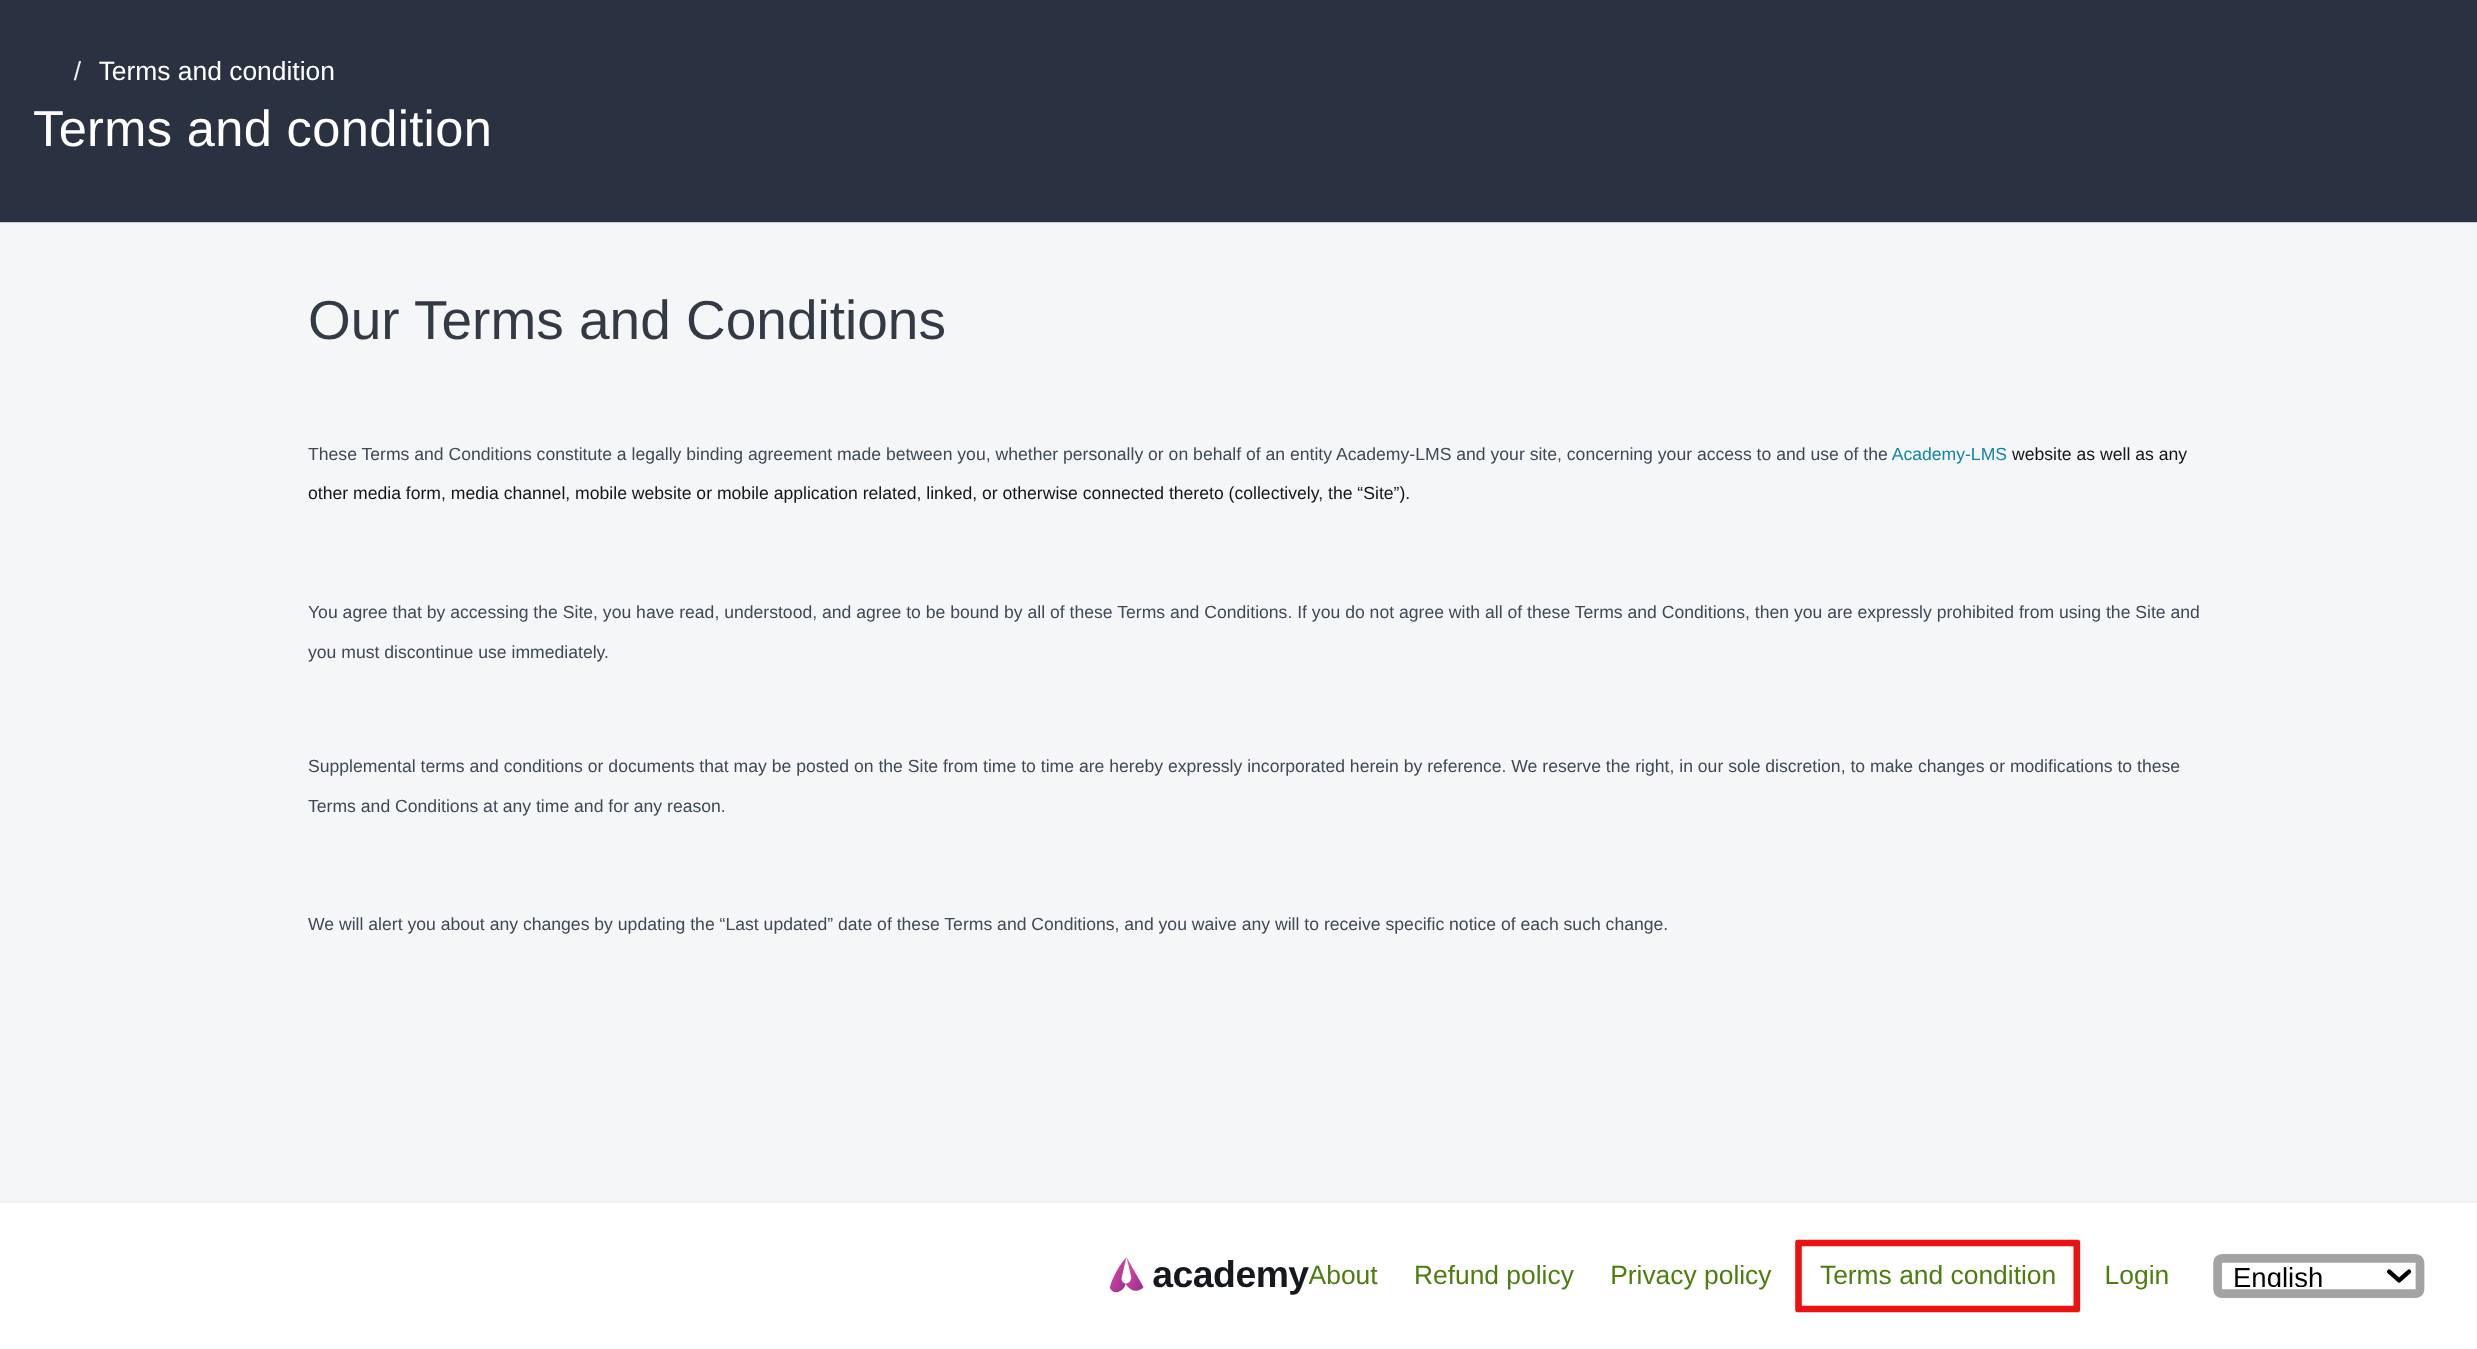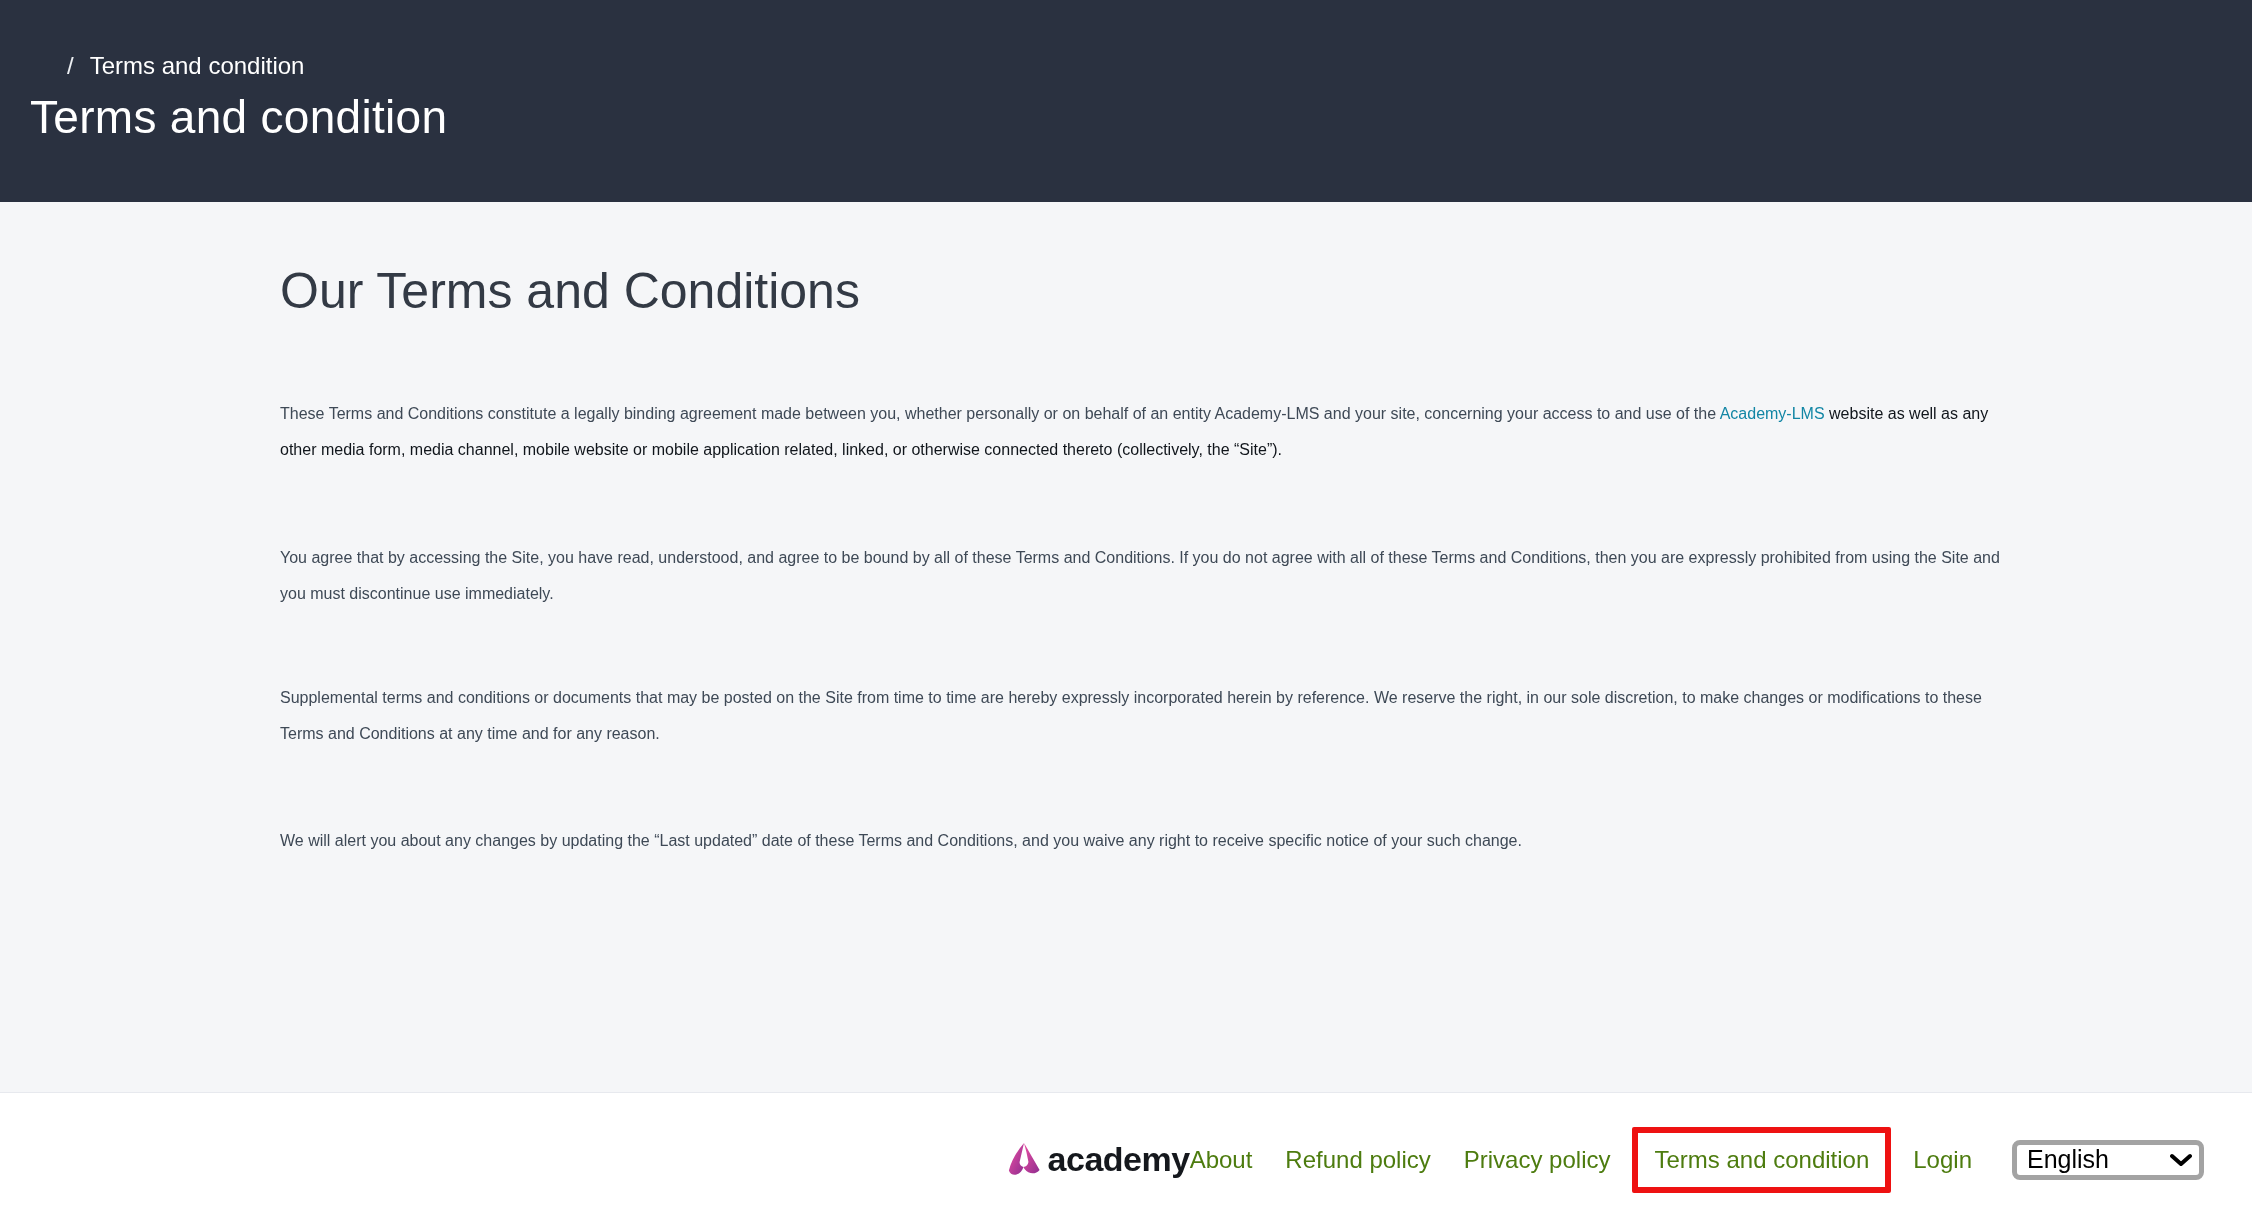--- a/index.html
+++ b/index.html
@@ -119,21 +119,21 @@
   .select-wrap {
     position: relative;
     margin-left: 7px;
   }
   .language-select {
     appearance: none;
     -webkit-appearance: none;
     -moz-appearance: none;
     width: 192px;
     height: 40px;
-    border: 5px solid #a3a3a3;
+    border: 8px solid #a3a3a3;
     border-radius: 8px;
     background: #ffffff;
     color: #000000;
     font-size: 25px;
     font-family: "Liberation Sans", "DejaVu Sans", sans-serif;
     padding: 0 56px 2px 10px;
     cursor: pointer;
   }
   .select-chevron {
     position: absolute;
@@ -158,21 +158,21 @@
 <main class="main">
   <div class="container">
     <h2 class="section-heading">Our Terms and Conditions</h2>
 
     <p class="body-text para-1"><span>These Terms and Conditions constitute a legally binding agreement made between you, whether personally or on behalf of an entity Academy-LMS and your site, concerning your access to and use of the </span><a class="inline-link">Academy-LMS</a><span class="dark-seg"> website as well as any other media form, media channel, mobile website or mobile application related, linked, or otherwise connected thereto (collectively, the “Site”).</span></p>
 
     <p class="body-text para-2">You agree that by accessing the Site, you have read, understood, and agree to be bound by all of these Terms and Conditions. If you do not agree with all of these Terms and Conditions, then you are expressly prohibited from using the Site and you must discontinue use immediately.</p>
 
     <p class="body-text para-3">Supplemental terms and conditions or documents that may be posted on the Site from time to time are hereby expressly incorporated herein by reference. We reserve the right, in our sole discretion, to make changes or modifications to these Terms and Conditions at any time and for any reason.</p>
 
-    <p class="body-text para-4">We will alert you about any changes by updating the “Last updated” date of these Terms and Conditions, and you waive any right to receive specific notice of your such change.</p>
+    <p class="body-text para-4">We will alert you about any changes by updating the “Last updated” date of these Terms and Conditions, and you waive any will to receive specific notice of each such change.</p>
   </div>
 </main>
 
 <footer class="page-footer">
   <div class="brand">
     <svg class="brand-icon" viewBox="0 0 36 38" xmlns="http://www.w3.org/2000/svg">
       <defs>
         <linearGradient id="lgA" x1="0" y1="0" x2="1" y2="1">
           <stop offset="0" stop-color="#ec4fa3"></stop>
           <stop offset="1" stop-color="#8f2d8f"></stop>

